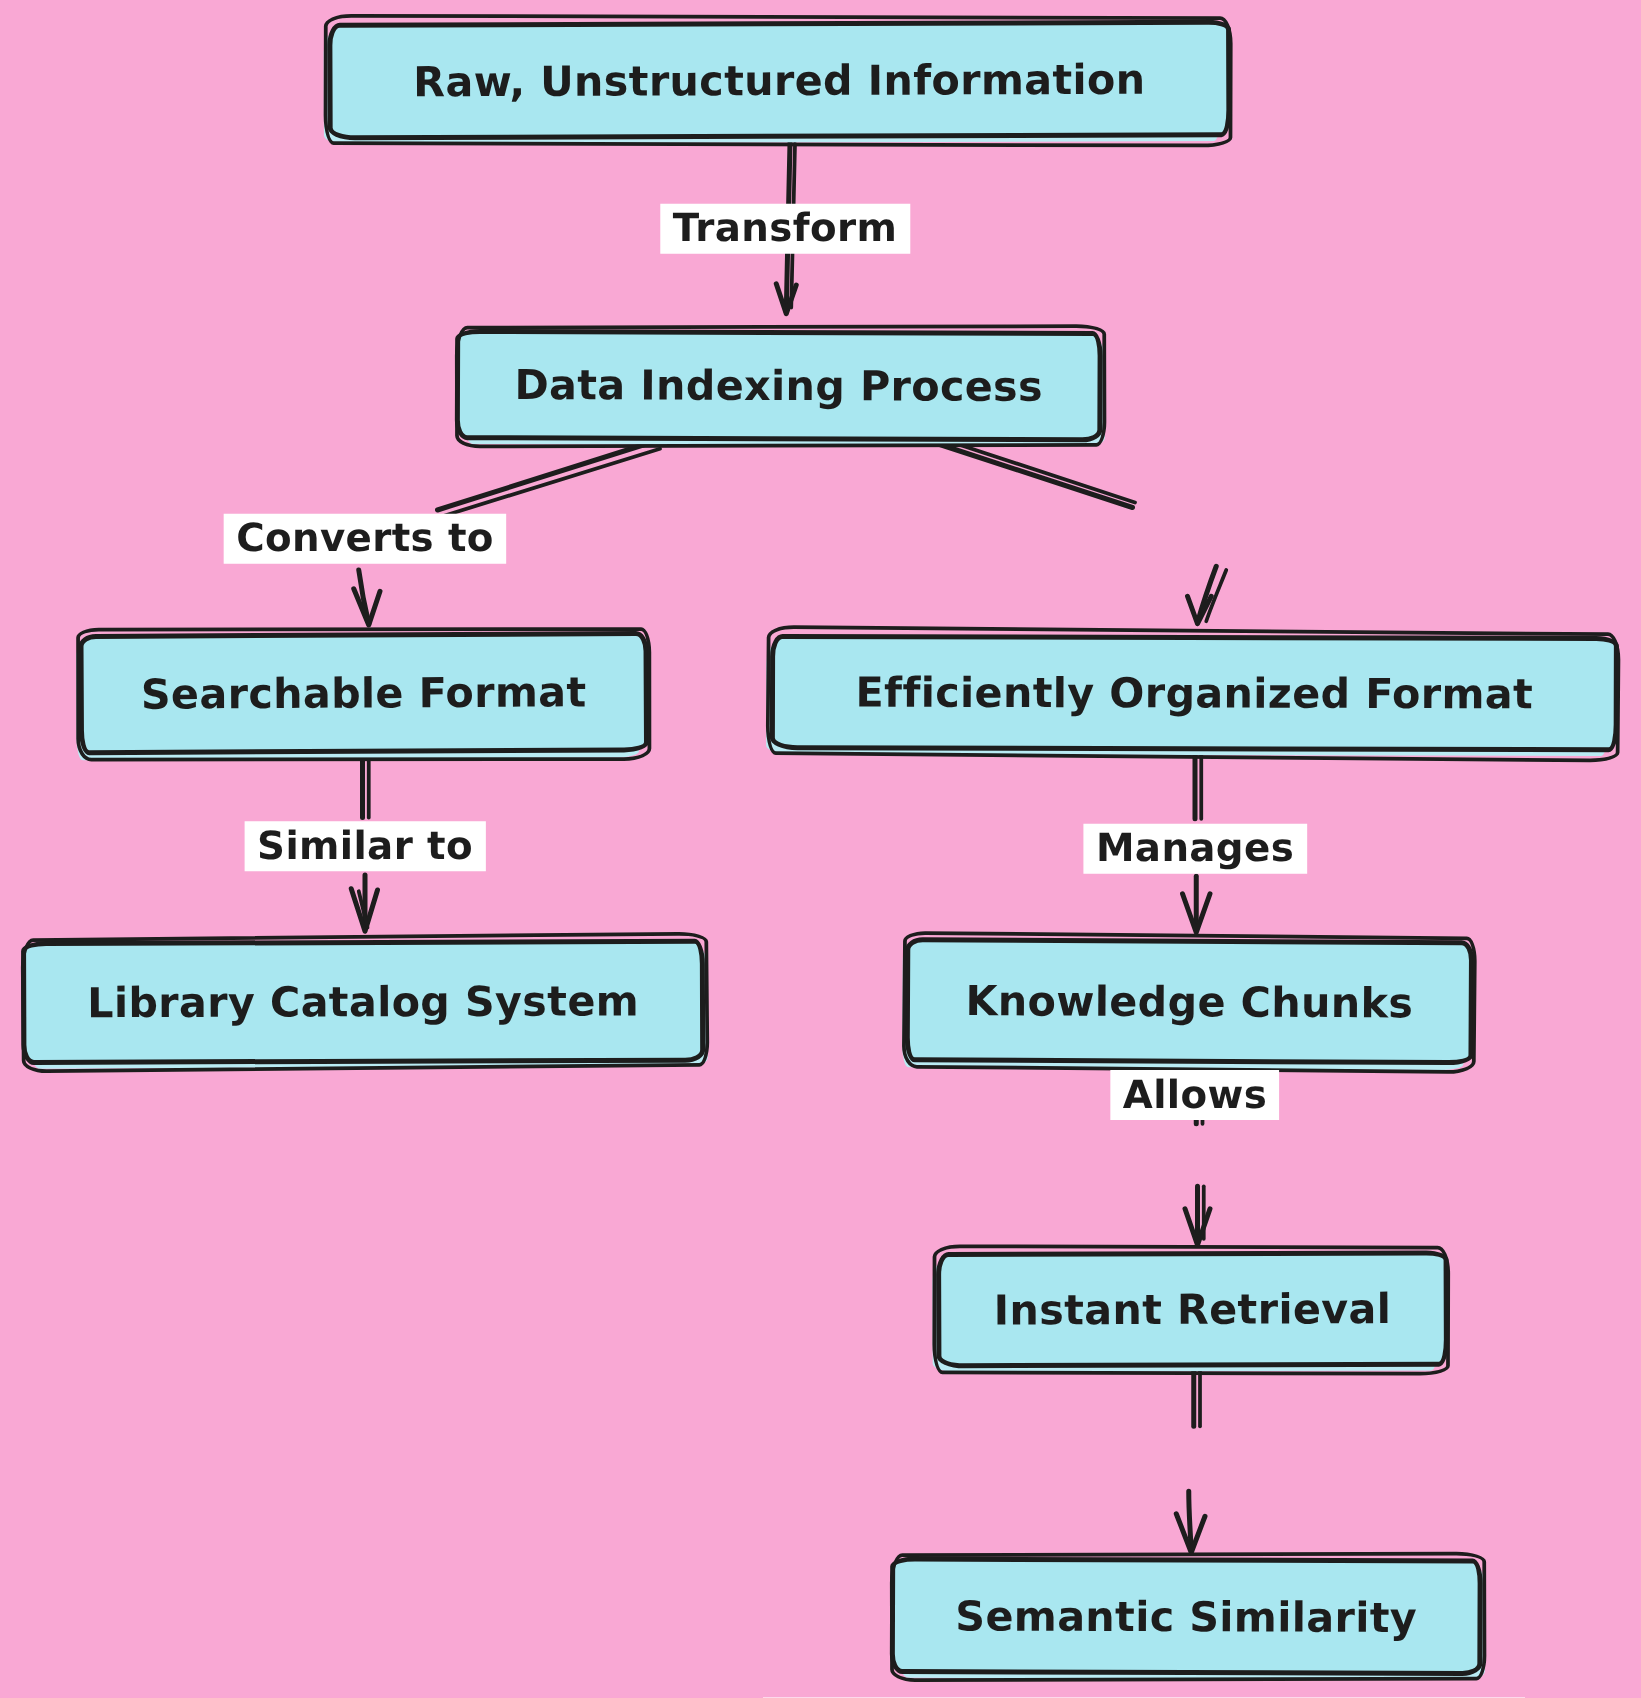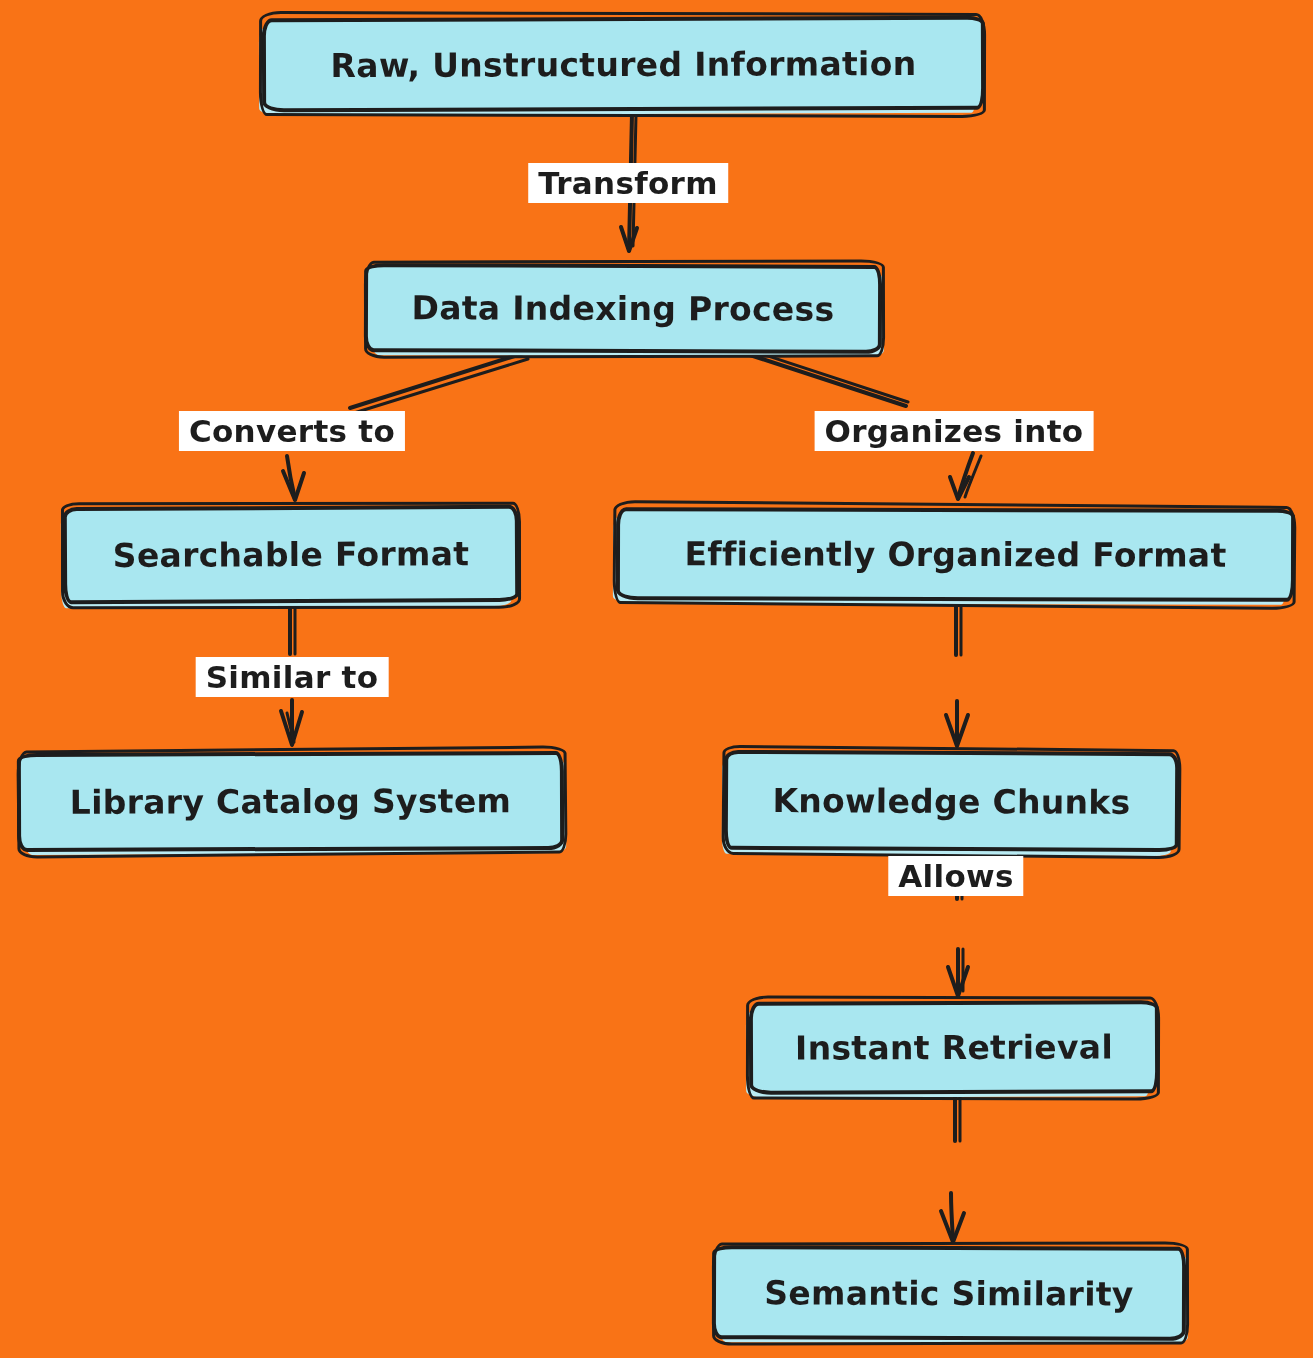--- a/index.html
+++ b/index.html
@@ -1,20 +1,20 @@
 <!DOCTYPE html>
 <html><head>
 <meta charset="utf-8">
 <style>
   html, body { margin: 0; padding: 0; background: #ffffff; }
   .canvas {
     position: relative;
     width: 1313px;
     height: 1358px;
-    background: #f97316;
+    background: #f9a8d4;
     overflow: hidden;
     font-family: "DejaVu Sans", sans-serif;
   }
   svg.edges {
     position: absolute;
     left: 0; top: 0;
     width: 1313px; height: 1358px;
     z-index: 1;
   }
   svg.edges path {
@@ -143,21 +143,21 @@
   <div class="node wC" style="left:724px; top:751px; width:455px; height:100px; transform:rotate(0.3deg);">Knowledge Chunks</div>
 
   <div class="node wA" style="left:749px; top:1001px; width:410px; height:93px; transform:rotate(-0.2deg);">Instant Retrieval</div>
 
   <div class="node wB" style="left:712px; top:1246px; width:474px; height:94px; transform:rotate(0.2deg);">Semantic Similarity</div>
 
   <div class="edge-label" style="left:292px; top:411px;">Converts to</div>
 
   <div class="edge-label" style="left:628px; top:163px;">Transform</div>
 
-  <div class="edge-label" style="left:954px; top:411px;">Organizes into</div>
 
   <div class="edge-label" style="left:292px; top:657px;text-align:center;">Similar to</div>
 
+  <div class="edge-label" style="left:956px; top:659px;">Manages</div>
 
   <div class="edge-label" style="left:956px; top:856px;">Allows</div>
 
 
 </div>
 
 </body></html>

